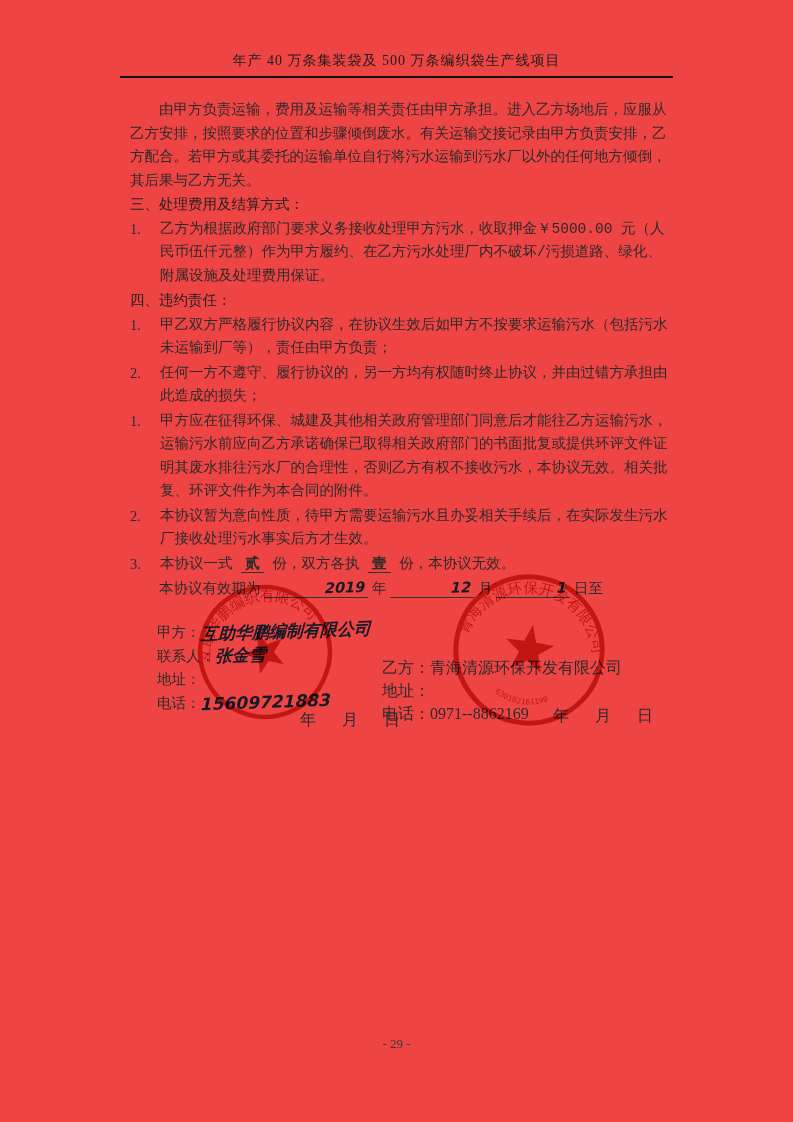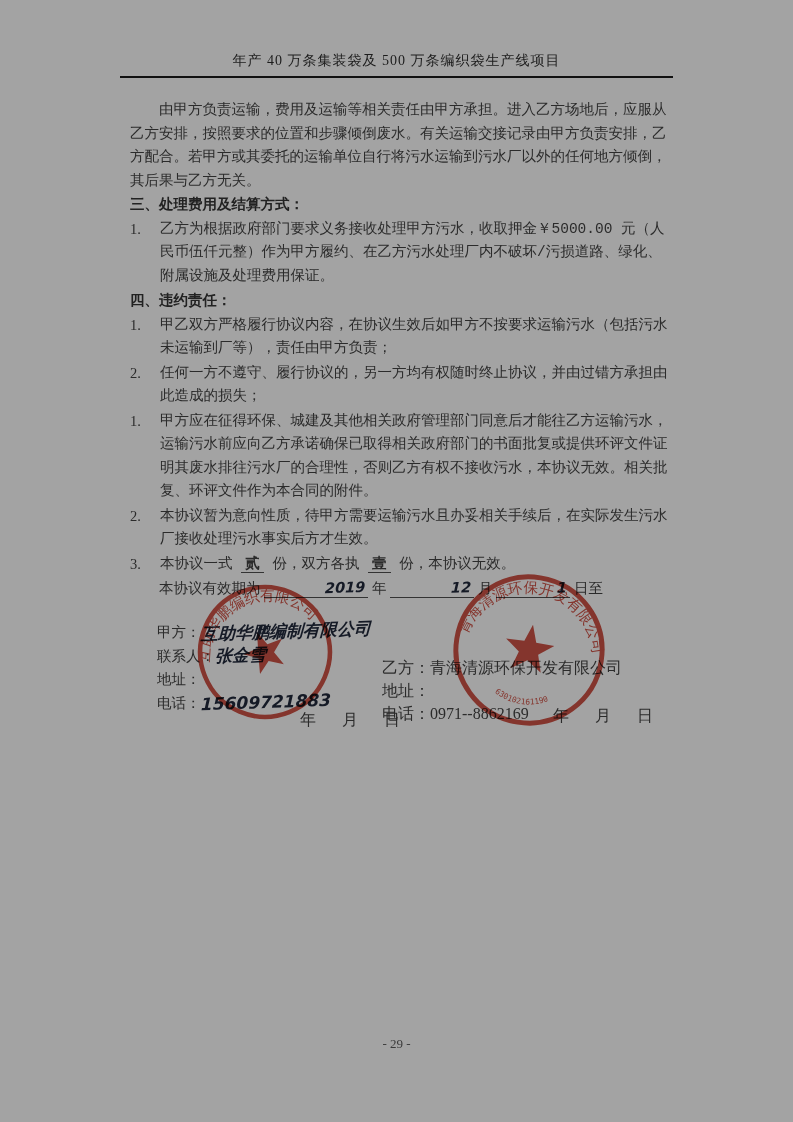--- a/index.html
+++ b/index.html
@@ -1,28 +1,28 @@
 <!DOCTYPE html>
 <html lang="zh"><head>
 <meta charset="utf-8">
 <style>
   html,body{margin:0;padding:0;background:#ffffff;}
   .page{
-    position:relative; width:793px; height:1122px; background:#a3a3a3;
+    position:relative; width:793px; height:1122px; background:#ef4444;
     font-family:"Liberation Serif","DejaVu Serif",serif; color:#2b2b2b; overflow:hidden;
   }
   .title{
     position:absolute; top:52px; left:0; width:100%; text-align:center;
     font-size:14px; letter-spacing:1px; color:#1c1c1c;
   }
   .rule{ position:absolute; top:76px; left:120px; width:553px; height:2px; background:#111; }
   .content{ position:absolute; top:98px; left:130px; width:543px; font-size:14.5px; line-height:23.5px; height:520px; overflow:hidden;}
   .para{ margin:0; }
   .indent{ text-indent:2em; }
-  .sec-heading{ margin:1px 0; color:#222;font-weight:bold; }
+  .sec-heading{ margin:1px 0; color:#222; }
   .item{ display:flex; margin:1px 0; }
   .item .num{ width:30px; flex:0 0 30px; }
   .item .txt{ flex:1;font-family:Liberation Mono, monospace; }
   .blank{
     display:inline-block; min-width:36px; border-bottom:1.5px solid #333;
     text-align:center; line-height:17px; padding:0 3px;
   }
   .blank.wide{ min-width:52px; }
   .hw{
     font-family:"DejaVu Sans",sans-serif; font-style:italic; font-weight:bold;

